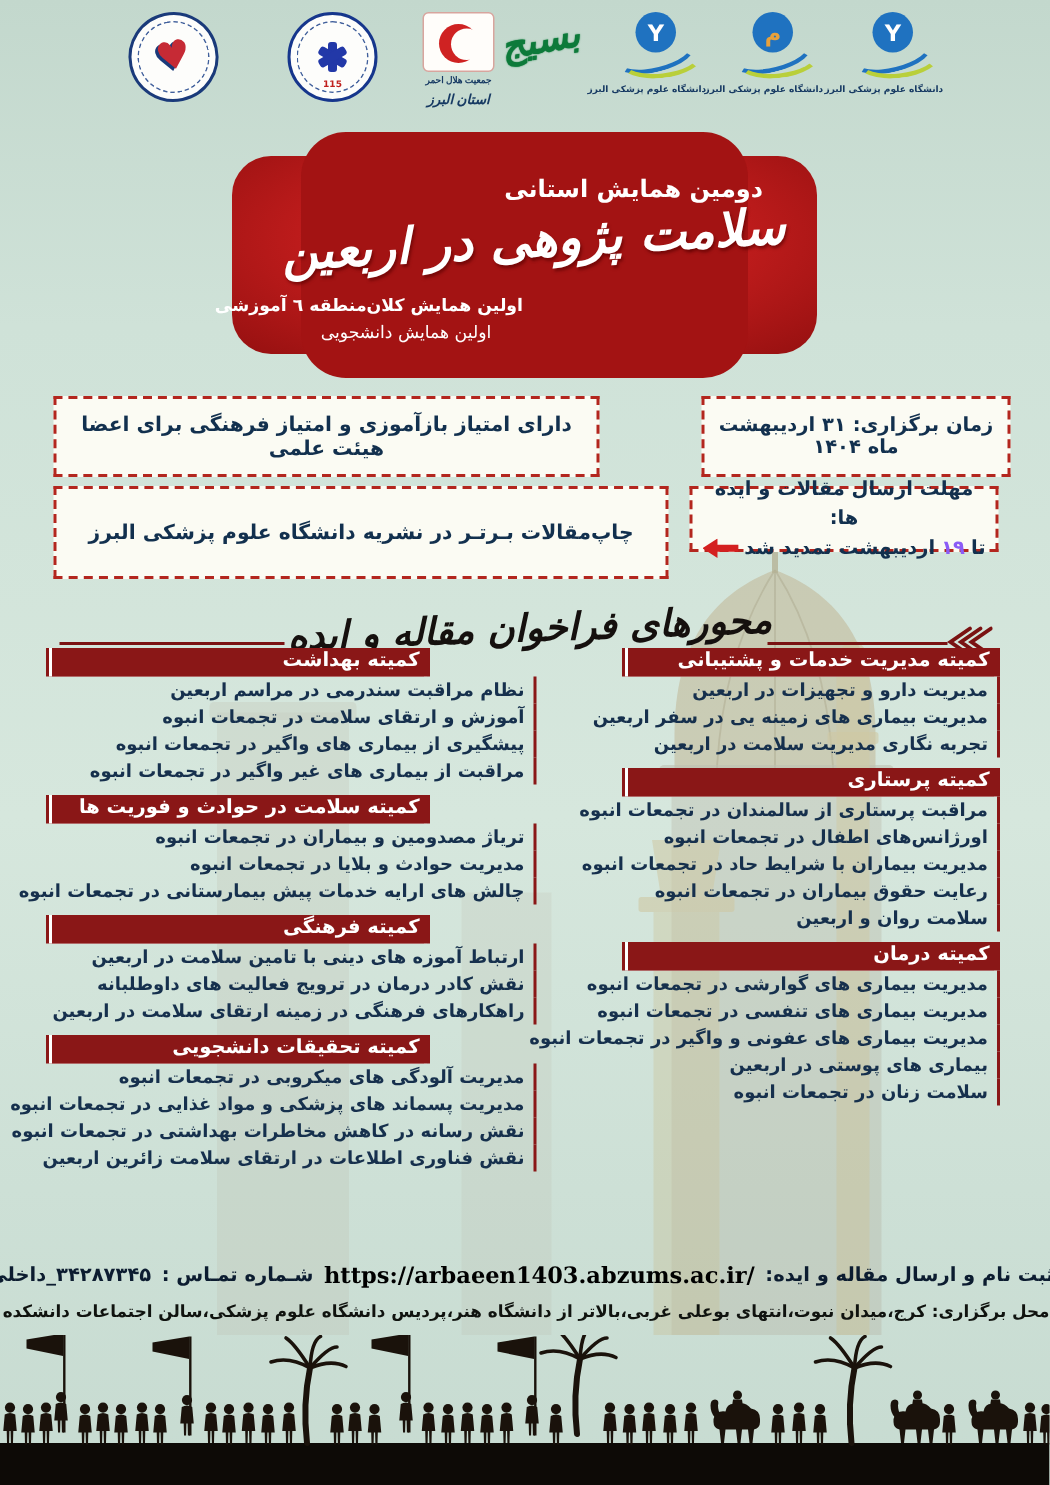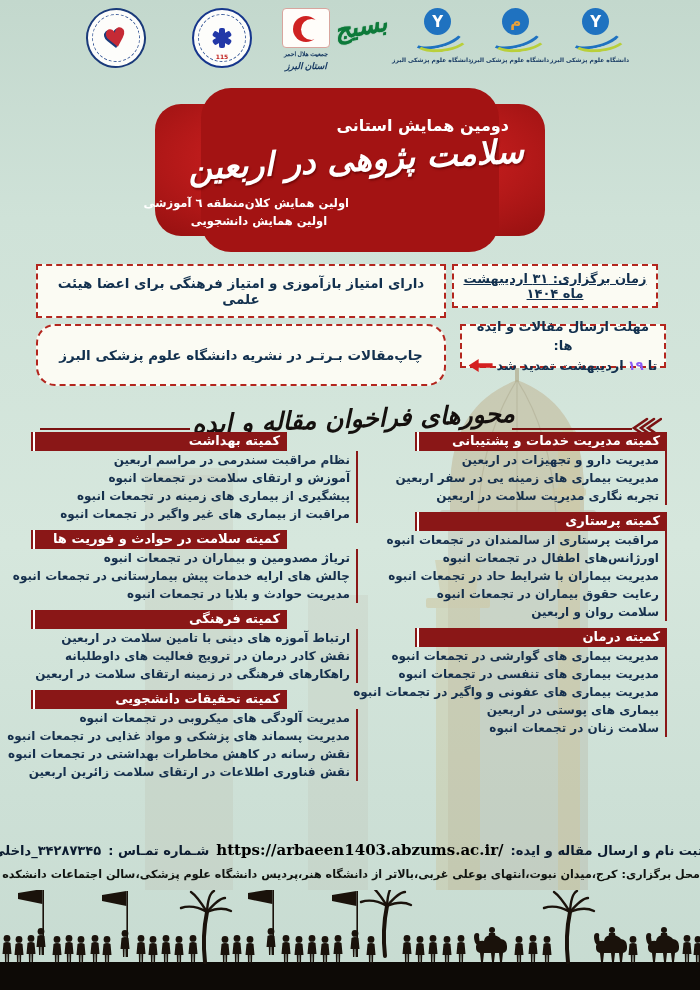--- a/index.html
+++ b/index.html
@@ -34,29 +34,29 @@
   .banner { position:absolute; left:155px; top:104px; width:390px; height:132px; z-index:2;
     background:radial-gradient(ellipse at 50% 42%, #d83a34 0%, #bc1b1b 55%, #951010 100%);
     border-radius:26px; }
   .banner::after { content:""; position:absolute; left:46px; right:46px; top:-16px; bottom:-16px;
     background:#a31313; border-radius:30px; z-index:-1; }
   .banner-line1 { position:absolute; top:12px; right:36px; color:#fff; font-size:16px; font-weight:bold; }
   .banner-title { position:absolute; top:36px; left:30px; right:18px; text-align:center; color:#fff;
     font-size:33px; font-weight:bold; font-style:italic; transform:rotate(-3deg);
     text-shadow:1px 2px 2px rgba(90,0,0,.6); white-space:nowrap; }
   .banner-line3 { position:absolute; top:92px; left:14px; width:180px; text-align:center; color:#fff; font-size:11.5px; font-weight:bold; white-space:nowrap; }
-  .banner-line4 { position:absolute; top:110px; left:14px; width:180px; text-align:center; color:#fff; font-size:11.5px; font-weight:bold; }
+  .banner-line4 { position:absolute; top:110px; left:26px; width:180px; text-align:center; color:#fff; font-size:11.5px; font-weight:normal; }
   
   .box { position:absolute; background:#fbfbf3; border:2px dashed #b3261e; color:#12304e;
     display:flex; flex-direction:column; align-items:center; justify-content:center;
     text-align:center; font-weight:bold; z-index:2; padding:3px 5px; }
-  .box-date   { top:264px; right:42px;  width:206px; height:44px; font-size:13px;text-decoration:underline; }
-  .box-credit { top:264px; left:36px;   width:410px; height:54px; font-size:13.5px; }
+  .box-date   { top:264px; right:26px;  width:206px; height:54px; font-size:13px; }
+  .box-credit { top:264px; left:36px;   width:364px; height:54px; font-size:13.5px; }
   .box-deadline { top:324px; right:34px; width:206px; height:44px; font-size:13px; line-height:1.5; }
-  .box-publish  { top:324px; left:36px;  width:410px; height:62px; font-size:13.5px;border-radius:19px; }
+  .box-publish  { top:324px; left:36px;  width:410px; height:62px; font-size:13.5px; }
   .deadline-line2 { display:flex; align-items:center; gap:4px; }
   .red { color:#8b5cf6; }
   .arrow-left { width:24px; height:13px; background:#d42020; flex:0 0 auto;
     clip-path:polygon(0 50%, 42% 0, 42% 32%, 100% 32%, 100% 68%, 42% 68%, 42% 100%); }
   
   .heading-wrap { position:absolute; top:402px; left:0; width:700px; height:52px; z-index:2; }
   .heading-text { position:absolute; top:2px; left:215px; width:300px; text-align:center;
     font-size:25px; font-weight:bold; font-style:italic; color:#15100e; transform:rotate(-2deg); white-space:nowrap; }
   .h-line { position:absolute; top:26px; height:2px; background:#7a1212; }
   .h-line.left  { left:40px;  width:150px; }
@@ -243,31 +243,31 @@
           <div class="committee-item">سلامت زنان در تجمعات انبوه</div>
         </div>
     </section>
   </div>
   <div class="col col-left" id="col-left">
     <section class="committee">
       <div class="committee-header">کمیته بهداشت</div>
       <div class="committee-items">
           <div class="committee-item">نظام مراقبت سندرمی در مراسم اربعین</div>
           <div class="committee-item">آموزش و ارتقای سلامت در تجمعات انبوه</div>
-          <div class="committee-item">پیشگیری از بیماری های زمینه در تجمعات انبوه</div>
+          <div class="committee-item">پیشگیری از بیماری های واگیر در تجمعات انبوه</div>
           <div class="committee-item">مراقبت از بیماری های غیر واگیر در تجمعات انبوه</div>
         </div>
     </section>
 
     <section class="committee">
       <div class="committee-header">کمیته سلامت در حوادث و فوریت ها</div>
       <div class="committee-items">
           <div class="committee-item">تریاژ مصدومین و بیماران در تجمعات انبوه</div>
+          <div class="committee-item">مدیریت حوادث و بلایا در تجمعات انبوه</div>
           <div class="committee-item">چالش های ارایه خدمات پیش بیمارستانی در تجمعات انبوه</div>
-          <div class="committee-item">مدیریت حوادث و بلایا در تجمعات انبوه</div>
         </div>
     </section>
 
     <section class="committee">
       <div class="committee-header">کمیته فرهنگی</div>
       <div class="committee-items">
           <div class="committee-item">ارتباط آموزه های دینی با تامین سلامت در اربعین</div>
           <div class="committee-item">نقش کادر درمان در ترویج فعالیت های داوطلبانه</div>
           <div class="committee-item">راهکارهای فرهنگی در زمینه ارتقای سلامت در اربعین</div>
         </div>

